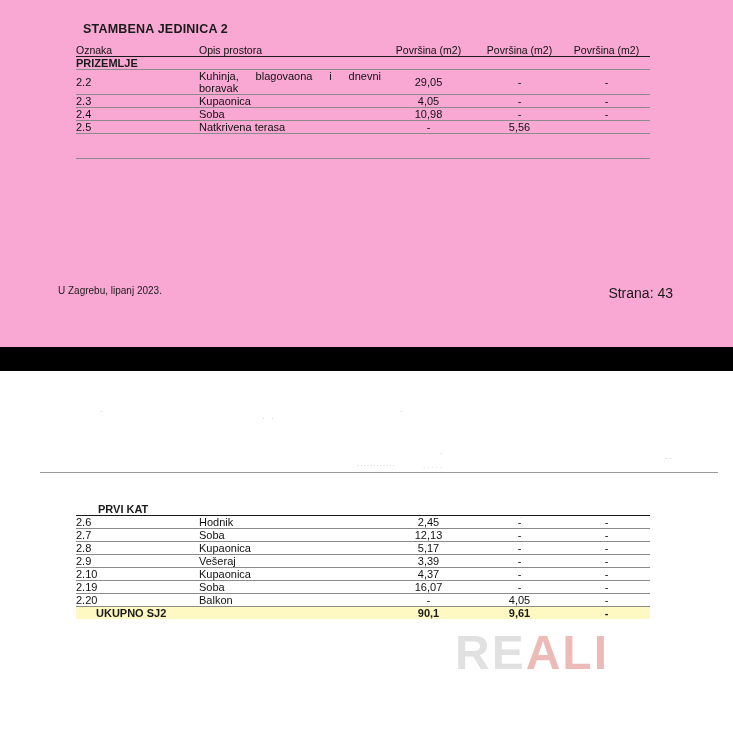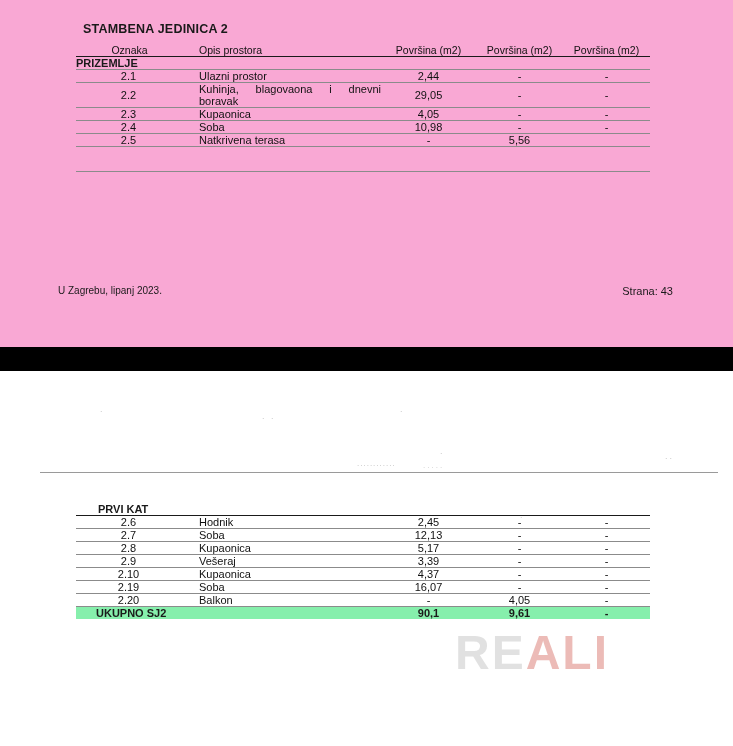--- a/index.html
+++ b/index.html
@@ -65,21 +65,21 @@
   .c-opis { width: 190px; }
   .c-p1 { width: 95px; }
   .c-p2 { width: 87px; }
   .c-p3 { width: 87px; }
 
   .hdr td {
     padding: 4px 0 5px 0;
     font-size: 10.5px;
     color: #111;
   }
-  .ta-r { text-align: center; }
+  .ta-r { text-align: left; }
   .ta-c { text-align: center; }
   .ta-l { text-align: left; }
   .pad-l { padding-left: 8px !important; }
   .pad-r { padding-right: 8px !important; }
 
   .sect td {
     font-weight: bold;
     font-size: 11px;
     padding: 5px 0 5px 8px;
   }
@@ -105,21 +105,21 @@
     position: absolute;
     left: 58px;
     top: 285px;
     font-size: 10px;
     color: #1a1a1a;
   }
   .footer-right {
     position: absolute;
     right: 60px;
     top: 285px;
-    font-size: 11px;
+    font-size: 14px;
     color: #1a1a1a;
   }
 
   
   .band {
     position: absolute;
     left: 0;
     top: 347px;
     width: 733px;
     height: 24px;
@@ -157,21 +157,21 @@
     border-top: 1px solid #9a9a9a;
   }
 
   .bottom-table {
     position: absolute;
     left: 76px;
     top: 132px;
     width: 574px;
   }
   .total-row td {
-    background: #86efac;
+    background: #fef9c3;
     font-weight: bold;
     font-size: 11px;
     padding: 8px 0 8px 0;
   }
   .total-row td.lbl { padding-left: 20px; }
 
   
   .watermark {
     position: absolute;
     left: 455px;
@@ -211,27 +211,20 @@
           <td class="ta-l pad-l">Opis prostora</td>
           <td class="ta-c">Površina (m2)</td>
           <td class="ta-c">Površina (m2)</td>
           <td class="ta-c">Površina (m2)</td>
         </tr>
 
         <tr class="sect rule">
           <td colspan="5">PRIZEMLJE</td>
         </tr>
 
-        <tr class="row rule-thin">
-          <td class="ta-r ozn">2.1</td>
-          <td class="opis nojust">Ulazni prostor</td>
-          <td class="ta-c">2,44</td>
-          <td class="ta-c">-</td>
-          <td class="ta-c">-</td>
-        </tr>
 
         <tr class="row rule-thin">
           <td class="ta-r ozn">2.2</td>
           <td class="opis">Kuhinja, blagovaona i dnevni boravak</td>
           <td class="ta-c">29,05</td>
           <td class="ta-c">-</td>
           <td class="ta-c">-</td>
         </tr>
 
         <tr class="row rule-thin">

